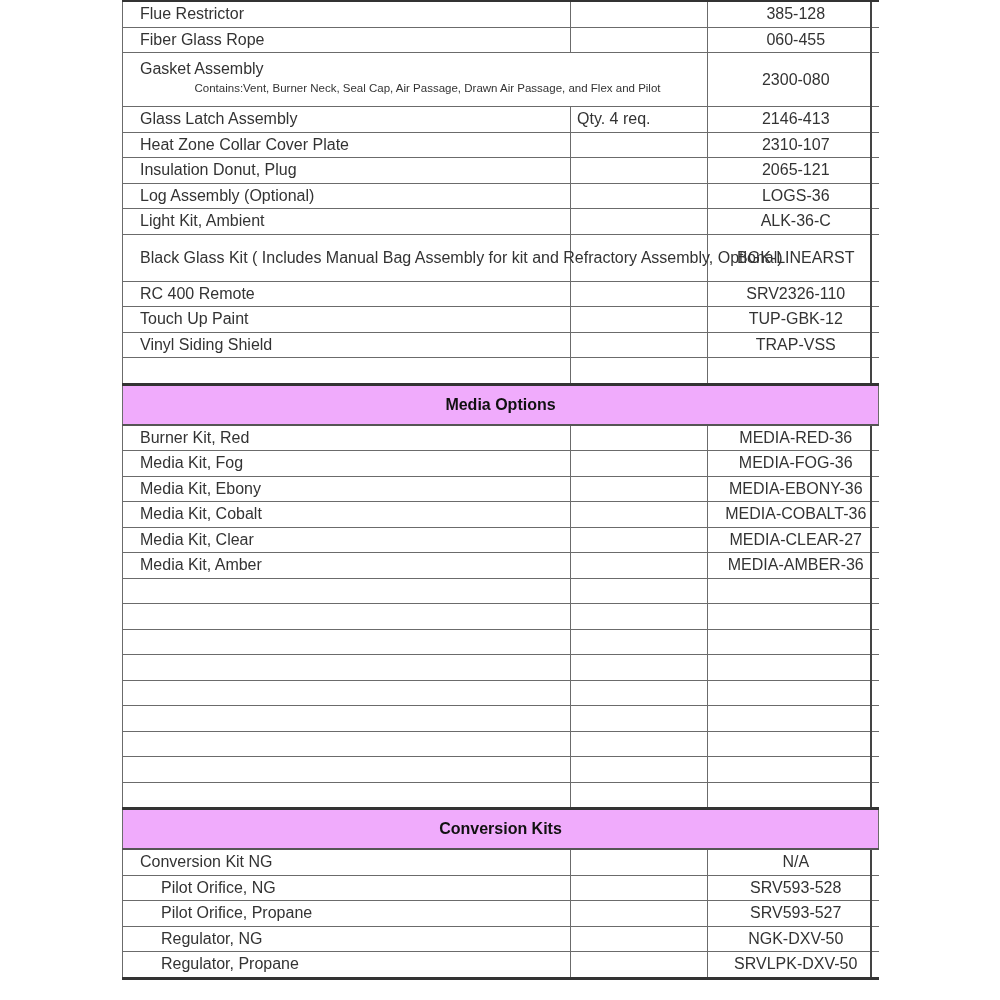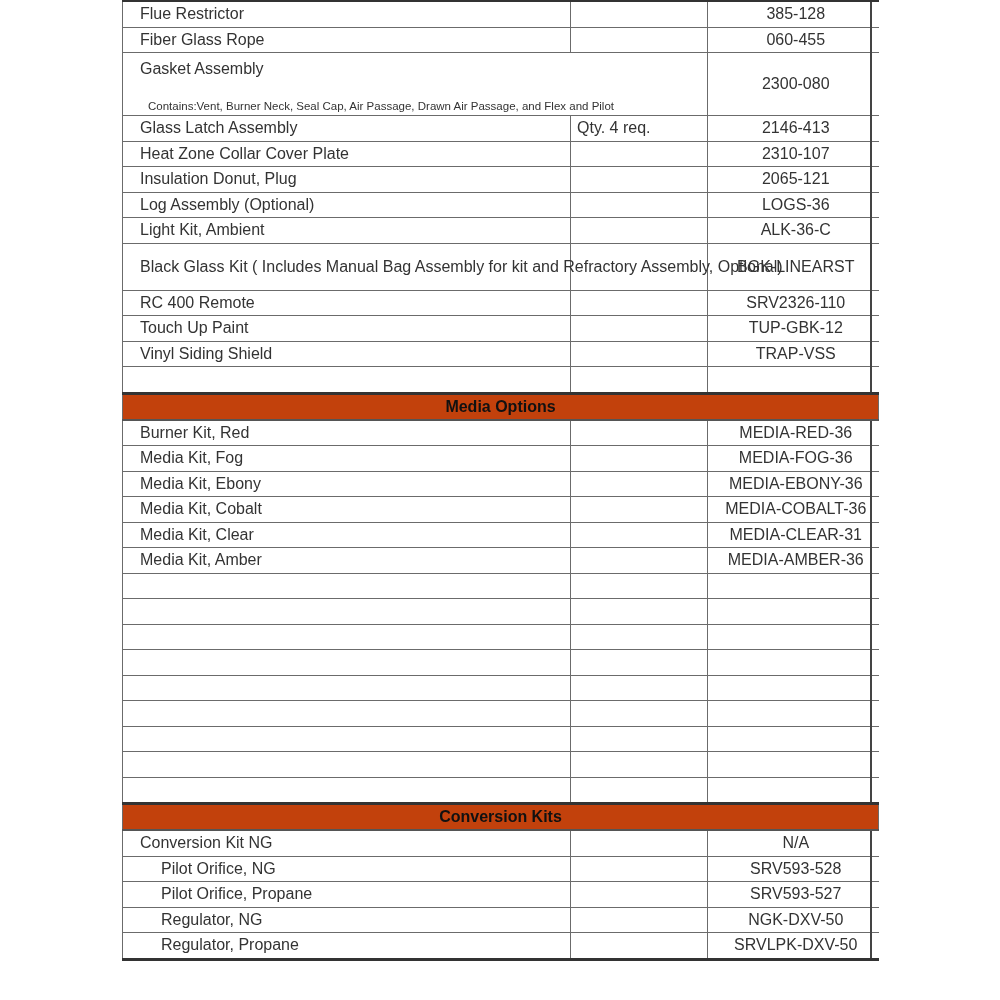--- a/index.html
+++ b/index.html
@@ -4,23 +4,23 @@
 <style>
   html, body { margin:0; padding:0; background:#ffffff; }
   body { width:1000px; height:1000px; position:relative; overflow:hidden;
          font-family:"Liberation Sans", sans-serif; color:#333; }
   .tbl { position:absolute; left:122px; top:-6px; width:756px; border-collapse:collapse; table-layout:fixed; }
   .tbl td { border:1.5px solid #6b6b6b; padding:0 0 0 17px; height:24.5px; font-size:16px; line-height:18px; vertical-align:middle; white-space:nowrap; }
   .tbl td.c2 { padding-left:6px; }
   .tbl td.c3 { padding-left:14px; border-right:2px solid #444;text-align:center; }
   .tbl td.c4 { border:none; border-top:1.5px solid #6b6b6b; border-bottom:1.5px solid #6b6b6b; padding:0; }
   .tbl tr.topbar td { height:4px; background:#bdbdbd; border-bottom:3px solid #333; }
-  .tbl tr.sect td { background:#c2410c; color:#111; font-weight:bold; text-align:center; height:22px; border-top:3px solid #333; border-bottom:2px solid #555; padding:1px; font-size:16px; }
+  .tbl tr.sect td { background:#f0abfc; color:#111; font-weight:bold; text-align:center; height:22px; border-top:3px solid #333; border-bottom:2px solid #555; padding:8px; font-size:16px; }
   .tbl td.indent { padding-left:38px; }
-  .sub { font-size:11.5px; display:block; margin-top:19px; padding-left:8px; }
+  .sub { font-size:11.5px; display:block; margin-top:1px; padding-left:8px;text-align:center; }
   .tall td { height:46px; }
   .wrap { white-space:normal; }
   .tbl tr.last td { border-bottom:3px solid #333;margin-top:44px; }
 </style>
 </head>
 <body>
 
 <table class="tbl">
   <colgroup>
       <col style="width:448px">
@@ -140,21 +140,21 @@
       </tr>
     <tr>
         <td>Media Kit, Cobalt</td>
         <td class="c2"></td>
         <td class="c3">MEDIA-COBALT-36</td>
         <td class="c4"></td>
       </tr>
     <tr>
         <td>Media Kit, Clear</td>
         <td class="c2"></td>
-        <td class="c3">MEDIA-CLEAR-31</td>
+        <td class="c3">MEDIA-CLEAR-27</td>
         <td class="c4"></td>
       </tr>
     <tr>
         <td>Media Kit, Amber</td>
         <td class="c2"></td>
         <td class="c3">MEDIA-AMBER-36</td>
         <td class="c4"></td>
       </tr>
     <tr>
         <td></td>

